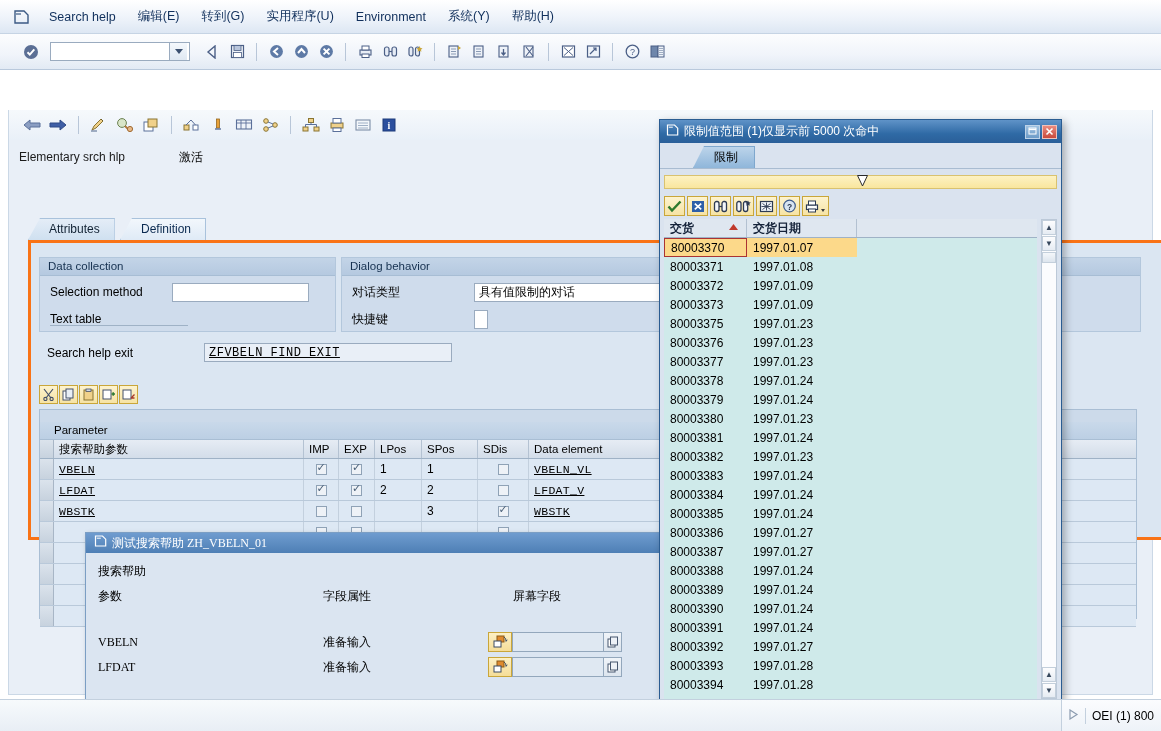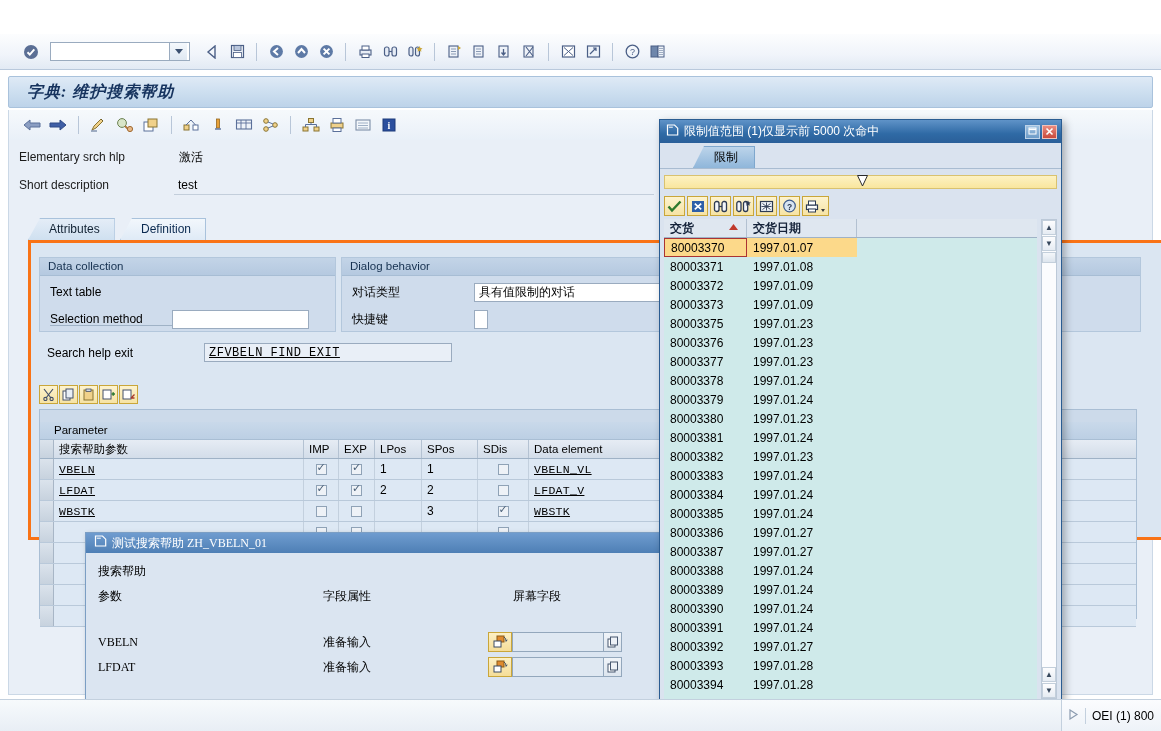--- a/index.html
+++ b/index.html
@@ -230,20 +230,35 @@
     border-left:1px solid #c3d0de; display:flex; align-items:center; gap:6px; padding-left:6px;
     background:linear-gradient(to bottom,#fbfcfe,#edf2f8);
   }
   .resize-grip { position:absolute; right:2px; bottom:2px; width:12px; height:12px; }
 </style>
 </head>
 <body>
 
 <div id="root">
 
+  <div class="menubar">
+    <div class="menu-sysicon">
+      <svg width="16" height="14" viewBox="0 0 16 14">
+        <path d="M2 1 h9 l4 4 v8 h-13 z" fill="none" stroke="#3b5a84" stroke-width="1.4"></path>
+        <path d="M3 4 h5" stroke="#3b5a84" stroke-width="1.2"></path>
+      </svg>
+    </div>
+    <div class="menu-item">Search help</div>
+    <div class="menu-item">编辑(E)</div>
+    <div class="menu-item">转到(G)</div>
+    <div class="menu-item">实用程序(U)</div>
+    <div class="menu-item">Environment</div>
+    <div class="menu-item">系统(Y)</div>
+    <div class="menu-item">帮助(H)</div>
+  </div>
 
   <div class="toolbar">
     <div class="tb-ico">
       <svg width="16" height="16" viewBox="0 0 16 16">
           <circle cx="8" cy="8" r="7" fill="#5b6f95"></circle>
           <path d="M4.5 8.2 l2.3 2.4 l4.5 -5.2" stroke="#fff" stroke-width="2" fill="none"></path>
         </svg>
     </div>
     <div class="cmdfield">
       <input type="text" value="" placeholder="" style="">
@@ -354,23 +369,20 @@
     </div>
     <div class="tb-ico">
       <svg width="15" height="15" viewBox="0 0 15 15">
           <rect x="1" y="2" width="7" height="11" fill="#6e86ab" stroke="#4b5f86" stroke-width="1"></rect>
           <rect x="8" y="2" width="6" height="11" fill="#eef3f9" stroke="#4b5f86" stroke-width="1"></rect>
           <path d="M9 4.5 h4 M9 6.5 h4 M9 8.5 h4 M9 10.5 h4" stroke="#8a9bb5" stroke-width=".8"></path>
         </svg>
     </div>
   </div>
 
-  <div class="titleband">
-    <div class="t">字典: 维护搜索帮助</div>
-  </div>
 
   <div class="apptoolbar">
     <div class="app-ico">
       <svg width="18" height="14" viewBox="0 0 18 14">
           <path d="M7 2 L1 7 L7 12 v-3 h10 v-4 h-10 z" fill="#8b9ec2" stroke="#5b709a" stroke-width="1"></path>
         </svg>
     </div>
     <div class="app-ico">
       <svg width="18" height="14" viewBox="0 0 18 14">
           <path d="M11 2 L17 7 L11 12 v-3 h-10 v-4 h10 z" fill="#3f5fa6" stroke="#2f4a86" stroke-width="1"></path>
@@ -455,43 +467,39 @@
     </div>
   </div>
 
   <div class="content">
 
     <div class="fieldrow">
       <div class="flabel">Elementary srch hlp</div>
       <div class="statustxt">激活</div>
     </div>
 
-    <div class="fieldrow">
-      <div class="flabel">Short description</div>
-      <div class="finput plain" style="width:480px;border-color:#b7c5d5;background:#e9eff7;border-left:none;border-right:none;border-top:none;border-bottom:1px solid #c3cedb;">test</div>
-    </div>
 
   </div>
 
   <div class="tabstrip">
     <div class="tab" style="left:0;">Attributes</div>
     <div class="tab active" style="left:92px;">Definition</div>
   </div>
 
   <div class="tabbody">
 
     <div class="group" style="left:8px; top:14px; width:297px; height:75px;">
       <div class="group-title">Data collection</div>
       <div class="g-row">
+        <div class="g-label">Selection method</div>
+        <div class="g-input" style="width:137px"></div>
+      </div>
+      <div class="g-row">
         <div class="g-label">Text table</div>
         <div style="width:137px"></div>
-      </div>
-      <div class="g-row">
-        <div class="g-label">Selection method</div>
-        <div class="g-input" style="width:137px"></div>
       </div>
       <div class="g-underline" style="margin-left:10px;width:138px;margin-top:-5px;"></div>
     </div>
 
     <div class="group" style="left:310px; top:14px; width:800px; height:75px;">
       <div class="group-title">Dialog behavior</div>
       <div class="g-row">
         <div class="g-label">对话类型</div>
         <div class="g-input" style="width:330px;background:#fff;padding-left:4px;display:flex;align-items:center;font-size:12px;">具有值限制的对话</div>
       </div>

